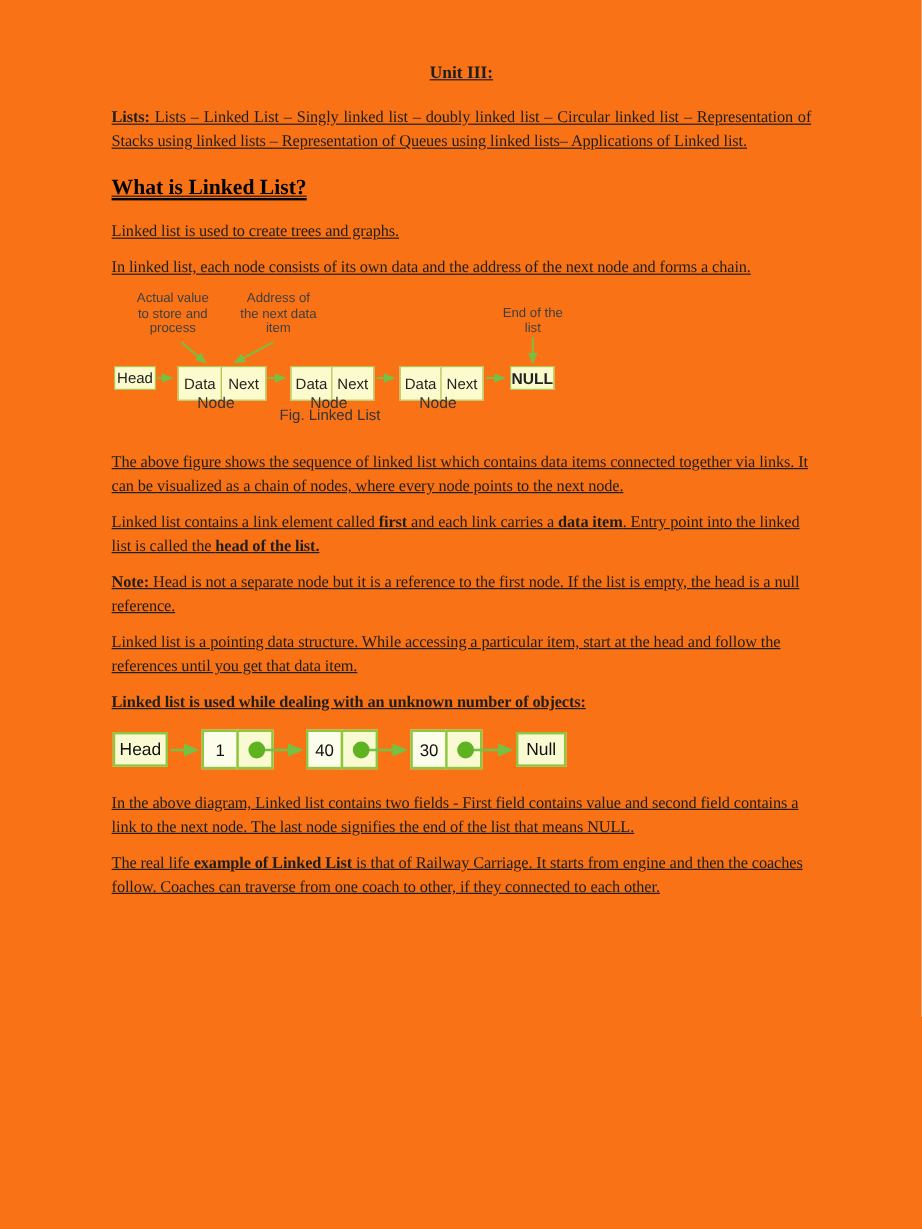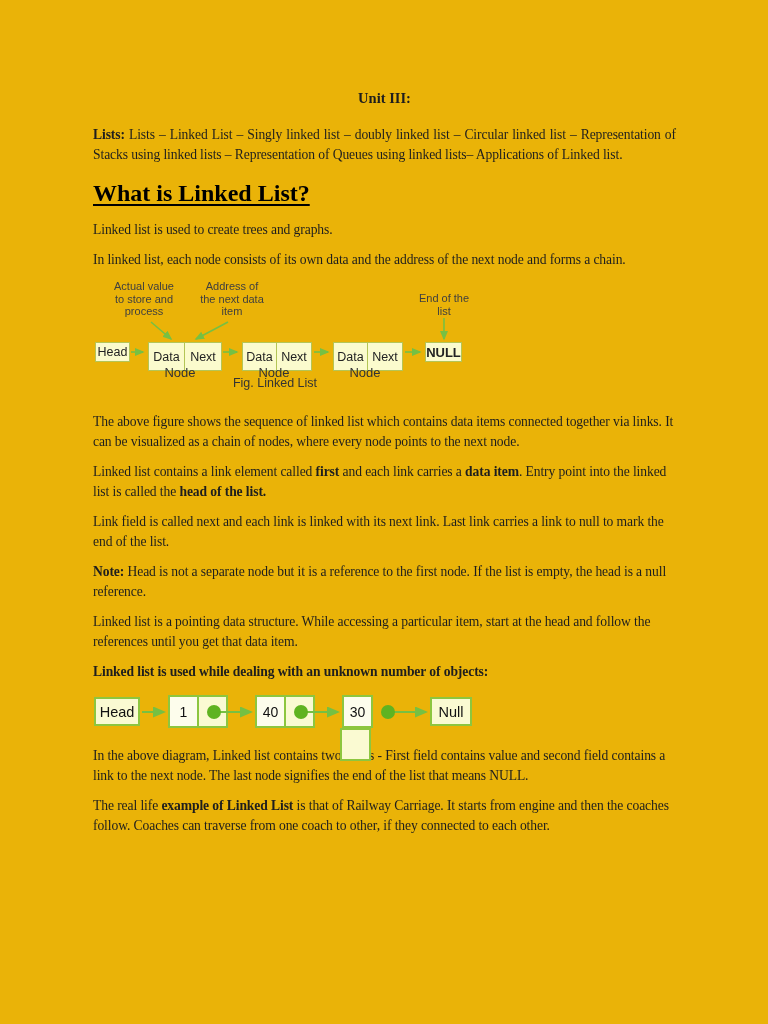--- a/index.html
+++ b/index.html
@@ -4,35 +4,36 @@
 <style>
   * { margin:0; padding:0; box-sizing:border-box; }
   html,body { background:#ffffff; }
   body {
     width:768px; height:1024px; overflow:hidden;
     font-family:"Liberation Serif", serif;
     color:#1e1e1e;
   }
   .page {
     width:768px; height:1024px;
-    padding:88px 92px 0 93px;
-    background:#eab308;
+    padding:51px 92px 0 93px;
+    background:#f97316;
+    text-decoration:underline;
   }
   .doc-title {
     text-align:center; font-weight:bold; font-size:14.5px; line-height:20px;
     margin-bottom:17px;
   }
   p.body-par {
     font-size:13.6px; line-height:20px; margin-bottom:10px;
     letter-spacing:-0.1px;
   }
   p.justify { text-align:justify; }
   p.bold-par { font-weight:bold; }
   h1.section-heading {
-    font-size:24px; line-height:24px; font-weight:bold;
+    font-size:18px; line-height:24px; font-weight:bold;
     text-decoration:underline; text-underline-offset:3px; text-decoration-thickness:2px;
     margin:16px 0 15px 0; color:#000;
   }
 
   
   .fig1 {
     position:relative; width:378px; height:112px; margin:8px 0 20px 0;
     font-family:"Liberation Sans", sans-serif;
   }
   .fig1 .ann {
@@ -85,21 +86,21 @@
   .f2-head { left:1px;   width:46px; }
   .f2-null { left:337px; width:42px; }
   .f2-node { position:absolute; top:3px; display:flex; }
   .f2-node .cell {
     height:33px; border:2px solid #8dc63f;
     display:flex; align-items:center; justify-content:center;
     font-size:14px; color:#111;
   }
   .f2-node .cell.val { width:31px; background:#fdfdec; }
   .f2-node .cell.ptr { width:31px; background:#fafad2; margin-left:-2px; }
-  .f2-d1 { left:75px; } .f2-d2 { left:162px; } .f2-d3 { left:249px;flex-direction:column; }
+  .f2-d1 { left:75px; } .f2-d2 { left:162px; } .f2-d3 { left:249px; }
 </style>
 </head>
 <body>
 
 <div class="page">
 
   <div class="doc-title">Unit III:</div>
 
   <p class="body-par justify"><b>Lists:</b><span> Lists – Linked List – Singly linked list – doubly linked list – Circular linked list – Representation of Stacks using linked lists – Representation of Queues using linked lists– Applications of Linked list.</span></p>
 
@@ -156,21 +157,20 @@
     <div class="f1-nodelabel f1-nl2">Node</div>
     <div class="f1-nodelabel f1-nl3">Node</div>
 
     <div class="f1-caption">Fig. Linked List</div>
   </div>
 
   <p class="body-par">The above figure shows the sequence of linked list which contains data items connected together via links. It can be visualized as a chain of nodes, where every node points to the next node.</p>
 
   <p class="body-par"><span>Linked list contains a link element called </span><b>first</b><span> and each link carries a </span><b>data item</b><span>. Entry point into the linked list is called the </span><b>head of the list.</b></p>
 
-  <p class="body-par">Link field is called next and each link is linked with its next link. Last link carries a link to null to mark the end of the list.</p>
 
   <p class="body-par"><b>Note:</b><span> Head is not a separate node but it is a reference to the first node. If the list is empty, the head is a null reference.</span></p>
 
   <p class="body-par">Linked list is a pointing data structure. While accessing a particular item, start at the head and follow the references until you get that data item.</p>
 
   <p class="body-par bold-par">Linked list is used while dealing with an unknown number of objects:</p>
 
   <div class="fig2">
     <div class="f2-box f2-head">Head</div>
 

